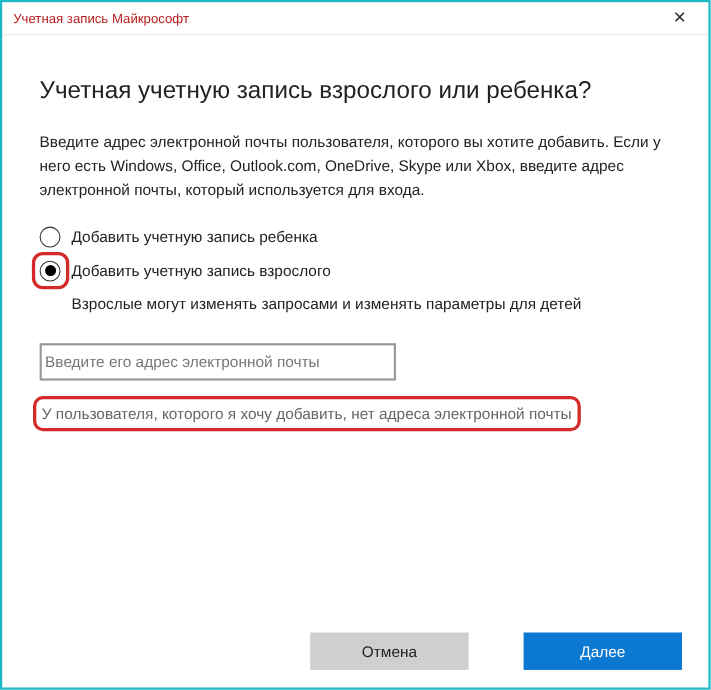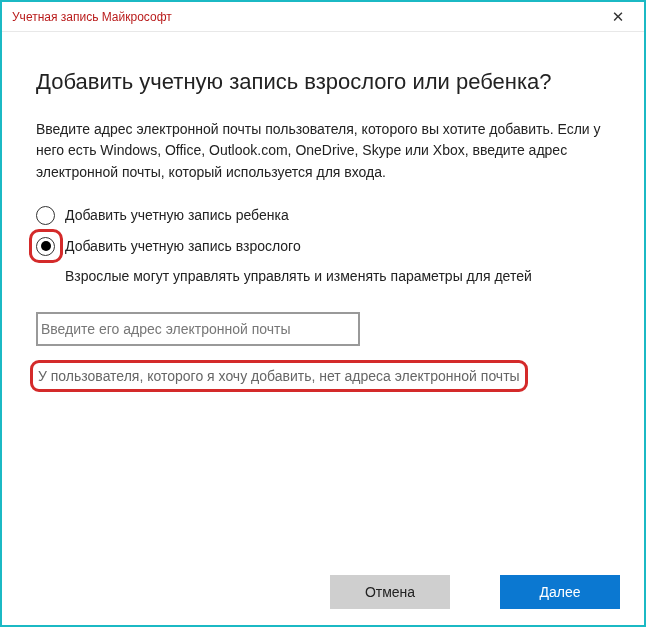--- a/index.html
+++ b/index.html
@@ -142,21 +142,21 @@
       pointer-events: none;
     }
     .footer {
       position: absolute;
       bottom: 16px;
       right: 24px;
       display: flex;
       gap: 10px;
     }
     .btn {
-      width: 120px;
+      width: 144px;
       height: 34px;
       border: none;
       font-size: 14px;
       cursor: pointer;
       display: flex;
       align-items: center;
       justify-content: center;
     }
     .btn-cancel {
       background: #cfcfcf;
@@ -170,38 +170,38 @@
   </style>
 </head>
 <body>
 
 <div class="titlebar">
   <span class="titlebar-title">Учетная запись Майкрософт</span>
   <span class="close-btn">✕</span>
 </div>
 
 <div class="content">
-  <h1 class="heading">Добавить учетную запись взрослого или ребенка?</h1>
+  <h1 class="heading">Учетная учетную запись взрослого или ребенка?</h1>
   <p class="description">Введите адрес электронной почты пользователя, которого вы хотите добавить. Если у него есть Windows, Office, Outlook.com, OneDrive, Skype или Xbox, введите адрес электронной почты, который используется для входа.</p>
 
   <div class="radio-group">
     <div class="radio-item">
       <span class="radio-circle"></span>
       <span class="radio-label">Добавить учетную запись ребенка</span>
     </div>
     <div class="radio-item selected" style="position:relative;">
       <span class="highlight-circle highlight-radio"></span>
       <span class="radio-circle">
           <span class="radio-dot"></span>
         </span>
       <span class="radio-label">Добавить учетную запись взрослого</span>
     </div>
   </div>
 
-  <p class="hint-text">Взрослые могут управлять управлять и изменять параметры для детей</p>
+  <p class="hint-text">Взрослые могут изменять запросами и изменять параметры для детей</p>
 
   <input type="text" class="email-input" placeholder="Введите его адрес электронной почты" style="">
 
   <div class="no-email-wrap">
     <div class="no-email-link">У пользователя, которого я хочу добавить, нет адреса электронной почты</div>
     <span class="highlight-box"></span>
   </div>
 </div>
 
 <div class="footer">

